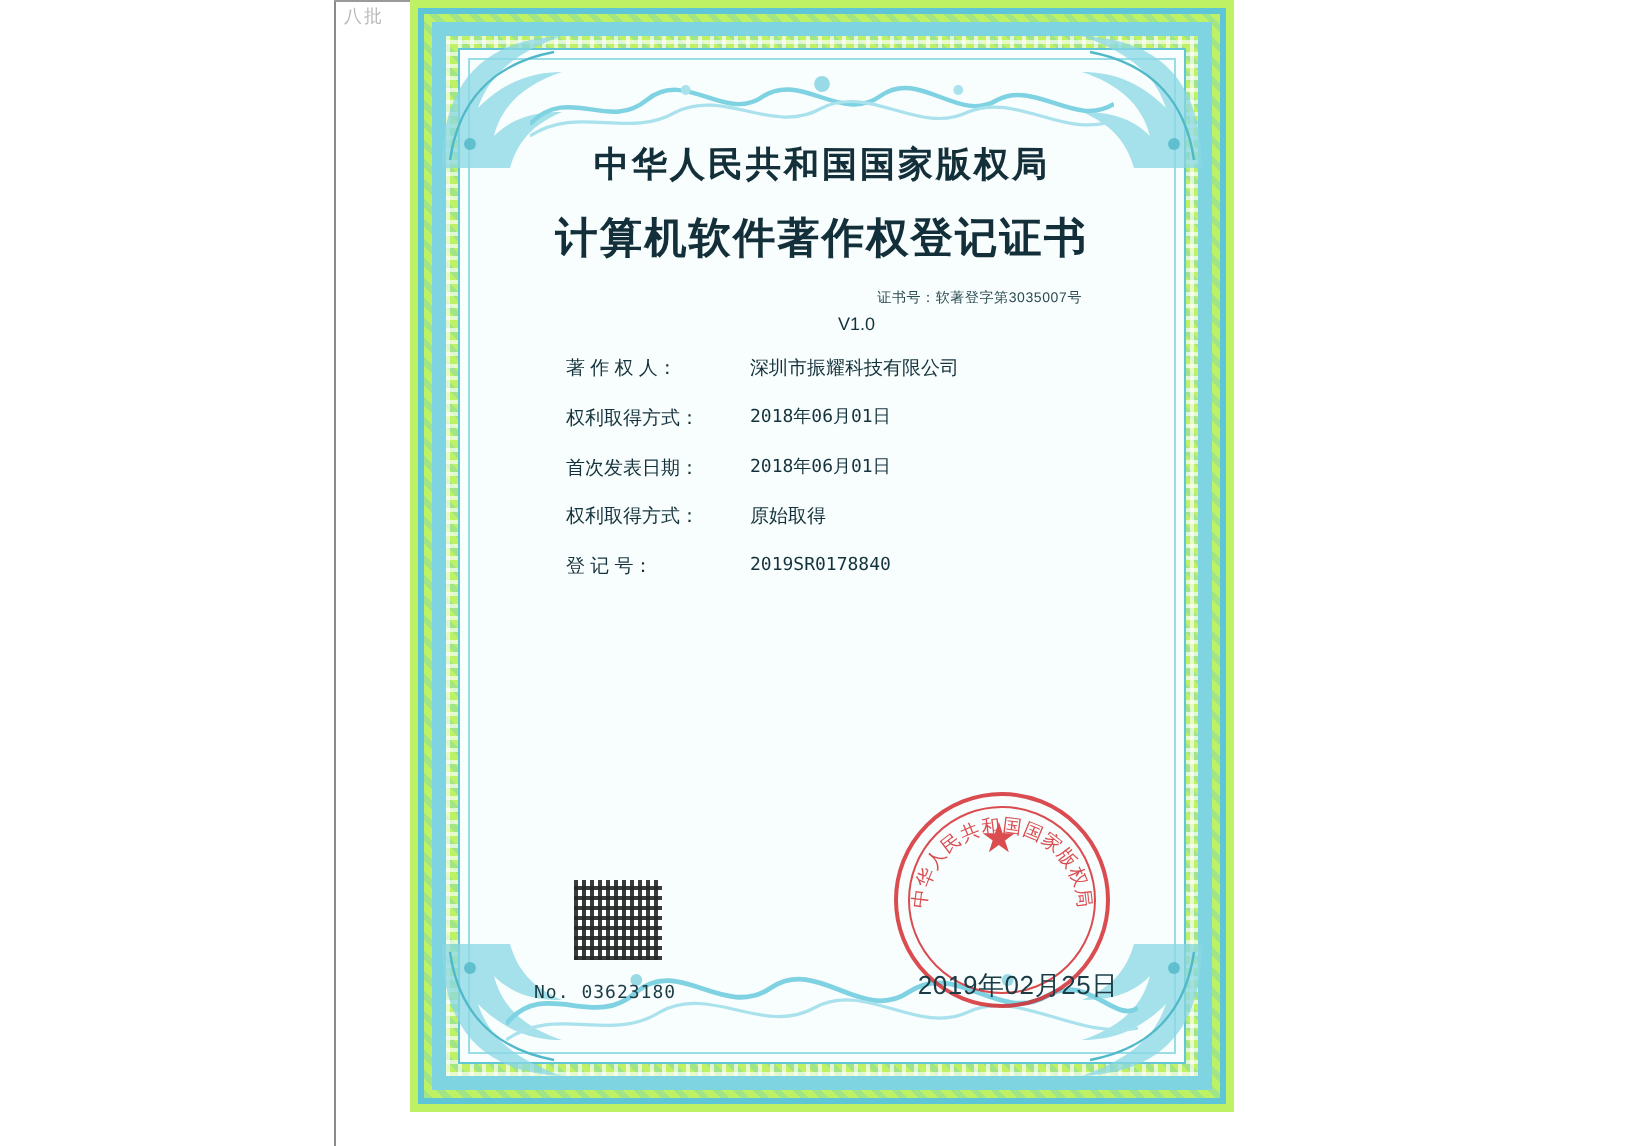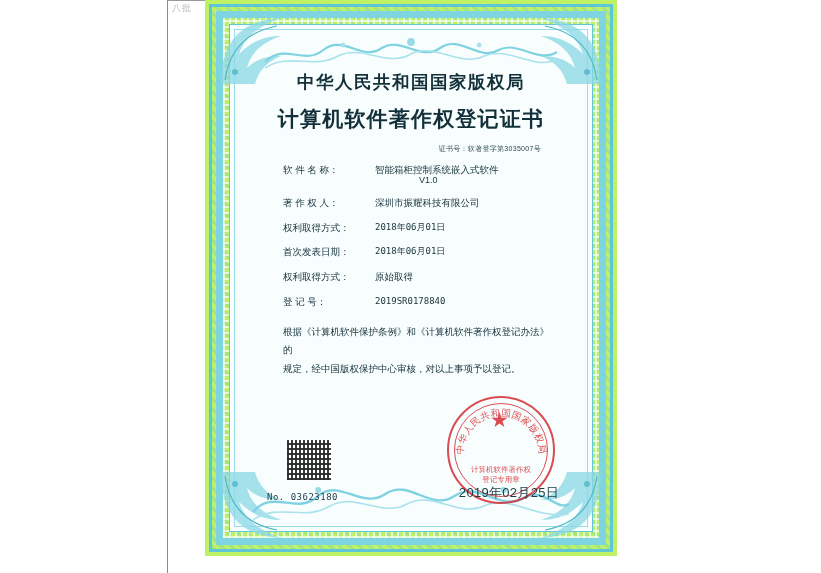--- a/index.html
+++ b/index.html
@@ -347,24 +347,20 @@
 
   <div class="content">
 
     <div class="title-main">中华人民共和国国家版权局</div>
     <div class="title-sub">计算机软件著作权登记证书</div>
 
     <div class="cert-no">证书号：软著登字第3035007号</div>
 
     <div class="fields">
 
-      <div class="field-row tight">
-        <div class="field-label">软 件 名 称：</div>
-        <div class="field-value">智能箱柜控制系统嵌入式软件</div>
-      </div>
       <div class="value-sub">V1.0</div>
 
       <div class="field-row">
         <div class="field-label">著 作 权 人：</div>
         <div class="field-value">深圳市振耀科技有限公司</div>
       </div>
 
       <div class="field-row">
         <div class="field-label">权利取得方式：</div>
         <div class="field-value mono">2018年06月01日</div>
@@ -381,48 +377,40 @@
       </div>
 
 
       <div class="field-row">
         <div class="field-label">登 记 号：</div>
         <div class="field-value mono">2019SR0178840</div>
       </div>
 
     </div>
 
-    <div class="statement">
-      <p>根据《计算机软件保护条例》和《计算机软件著作权登记办法》的</p>
-      <p>规定，经中国版权保护中心审核，对以上事项予以登记。</p>
-    </div>
 
   </div>
 
   <div class="qr"></div>
 
   <div class="seal">
     <div class="seal-inner"></div>
     <div class="seal-arc">
       <svg viewBox="0 0 104 104">
         <defs>
           <path id="sealArcPath" d="M 14,56 A 38,38 0 0 1 90,56"></path>
         </defs>
         <text>
           <textPath href="#sealArcPath" startOffset="50%" text-anchor="middle">中华人民共和国国家版权局</textPath>
         </text>
       </svg>
     </div>
     <div class="seal-star">
         <span>★</span>
       </div>
-    <div class="seal-lines">
-      <div>计算机软件著作权</div>
-      <div>登记专用章</div>
-    </div>
   </div>
 
   <div class="footer-left">
     <span>No.</span>
     <span>03623180</span>
   </div>
   <div class="footer-right">2019年02月25日</div>
 
 </div>
 

